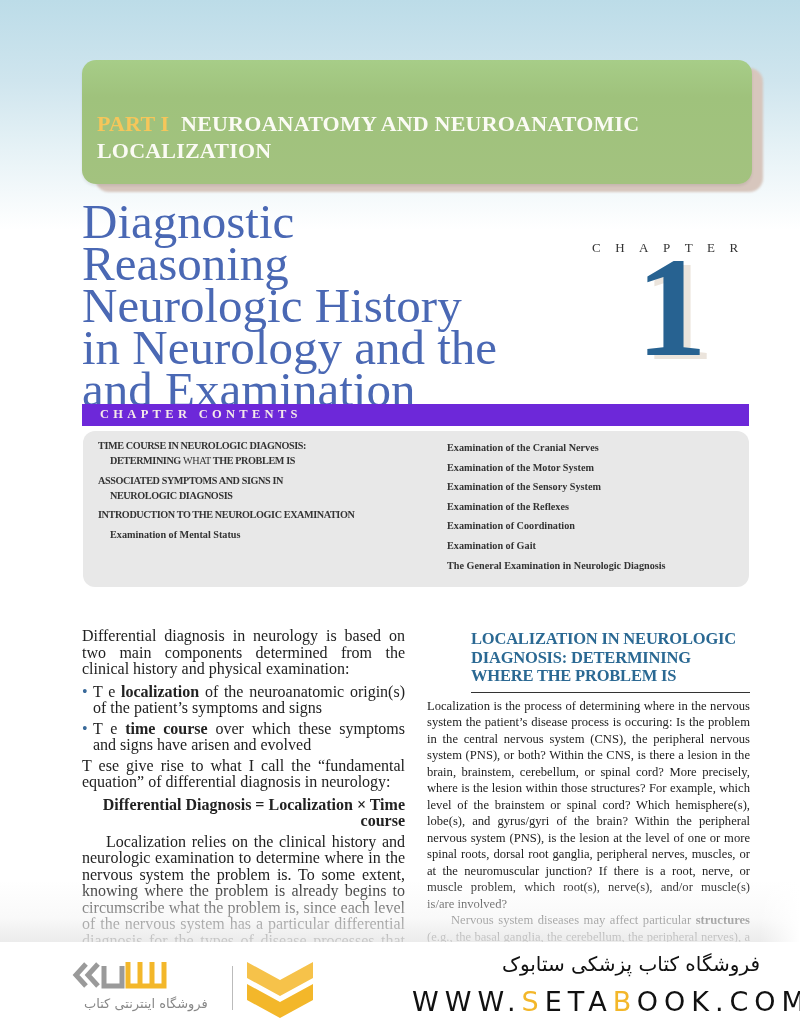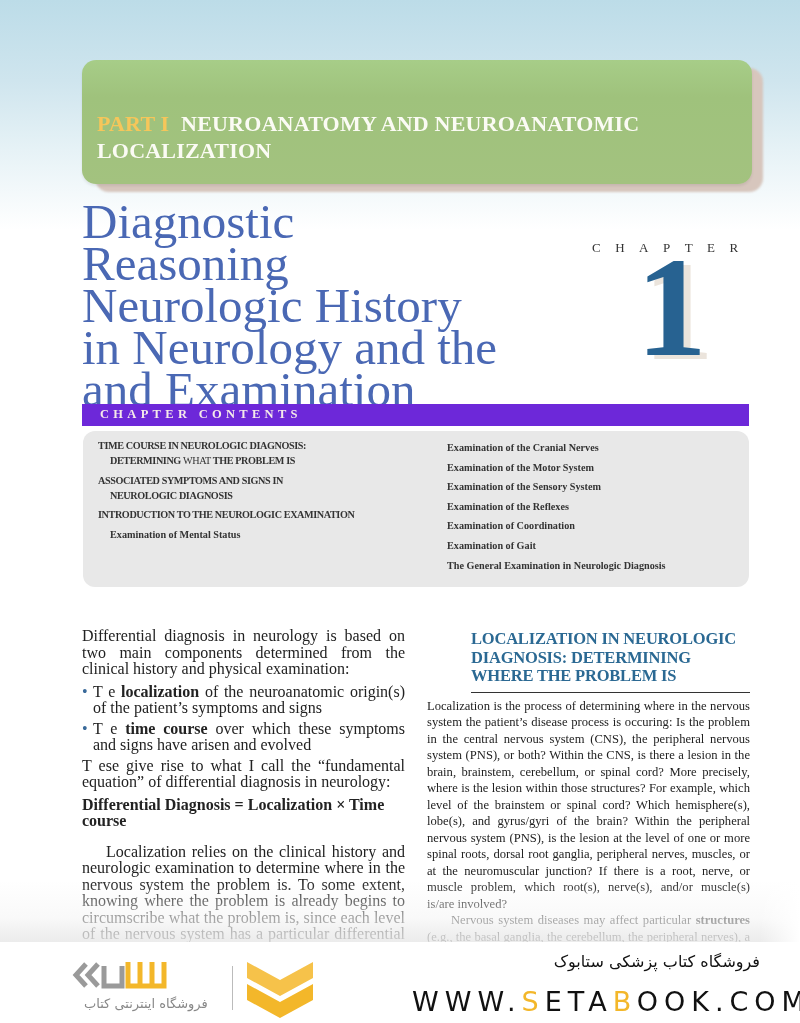--- a/index.html
+++ b/index.html
@@ -64,21 +64,21 @@
     .toc-left .toc-sub { padding-left: 12px; letter-spacing: 0; }
     .toc-right .toc-item { line-height: 19.6px; }
 
     .col-left {
       position: absolute; left: 82px; top: 628px; width: 323px;
       font-size: 16px; line-height: 16.5px; color: #222; text-align: justify;
     }
     .col-left p { margin-bottom: 6px; }
     .bullet { position: relative; padding-left: 11px; margin-bottom: 4px; }
     .bullet::before { content: "•"; position: absolute; left: 0; top: 0; color: #3a6a9a; }
-    .formula { text-align: left; font-weight: bold; margin: 6px 0 14px 0; }
+    .formula { text-align: right; font-weight: bold; margin: 6px 0 4px 0; }
     .indent { text-indent: 24px; }
 
     .col-right {
       position: absolute; left: 427px; top: 630px; width: 323px;
     }
     .section-heading {
       font-size: 16.5px; line-height: 18.5px; color: #2b6993; padding-bottom: 6px;
       border-bottom: 1.5px solid #333; letter-spacing: -0.2px; margin-left: 44px;
     }
     .col-right .body {
@@ -99,21 +99,21 @@
     .logo-mark {
       position: absolute; left: 72px; top: 958px; width: 100px; height: 34px;
     }
     .logo-sub {
       position: absolute; left: 84px; top: 996px; font-size: 13px; color: #888; font-family: "DejaVu Sans", sans-serif;
     }
     .logo-divider { position: absolute; left: 232px; top: 966px; width: 1px; height: 44px; background: #bbb; }
     .logo-chevron { position: absolute; left: 245px; top: 960px; width: 70px; height: 58px; }
     .store-name {
       position: absolute; left: 470px; top: 952px; width: 290px; text-align: right; direction: rtl;
-      font-family: "DejaVu Sans", sans-serif; font-size: 16px; color: #111;
+      font-family: "DejaVu Sans", sans-serif; font-size: 20px; color: #111;
     }
     .store-url {
       position: absolute; left: 412px; top: 986px; font-family: "DejaVu Sans", sans-serif;
       font-size: 27px; letter-spacing: 6px; color: #111;
     }
     .store-url .hl { color: #f3b72a; }
   </style>
 </head>
 <body>
 

